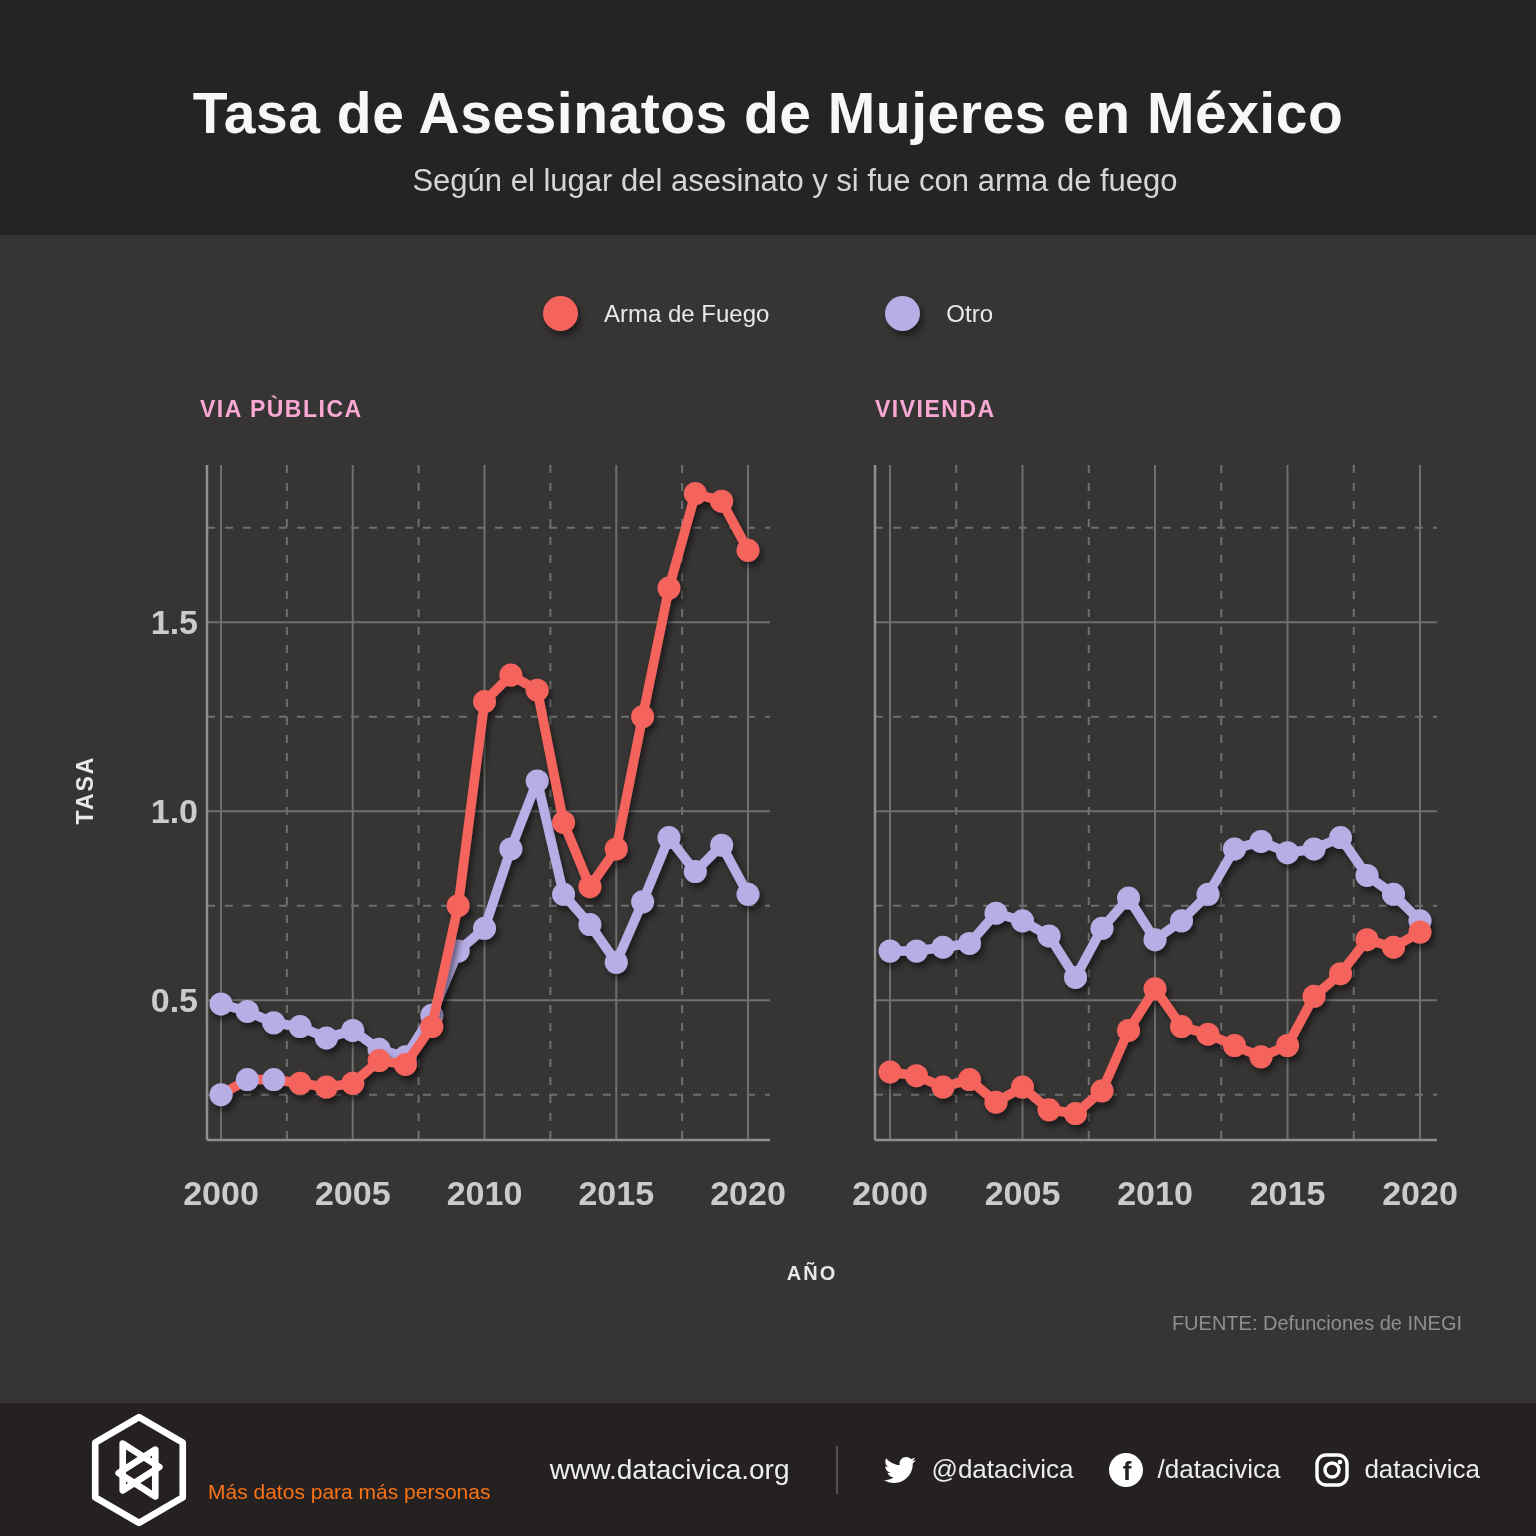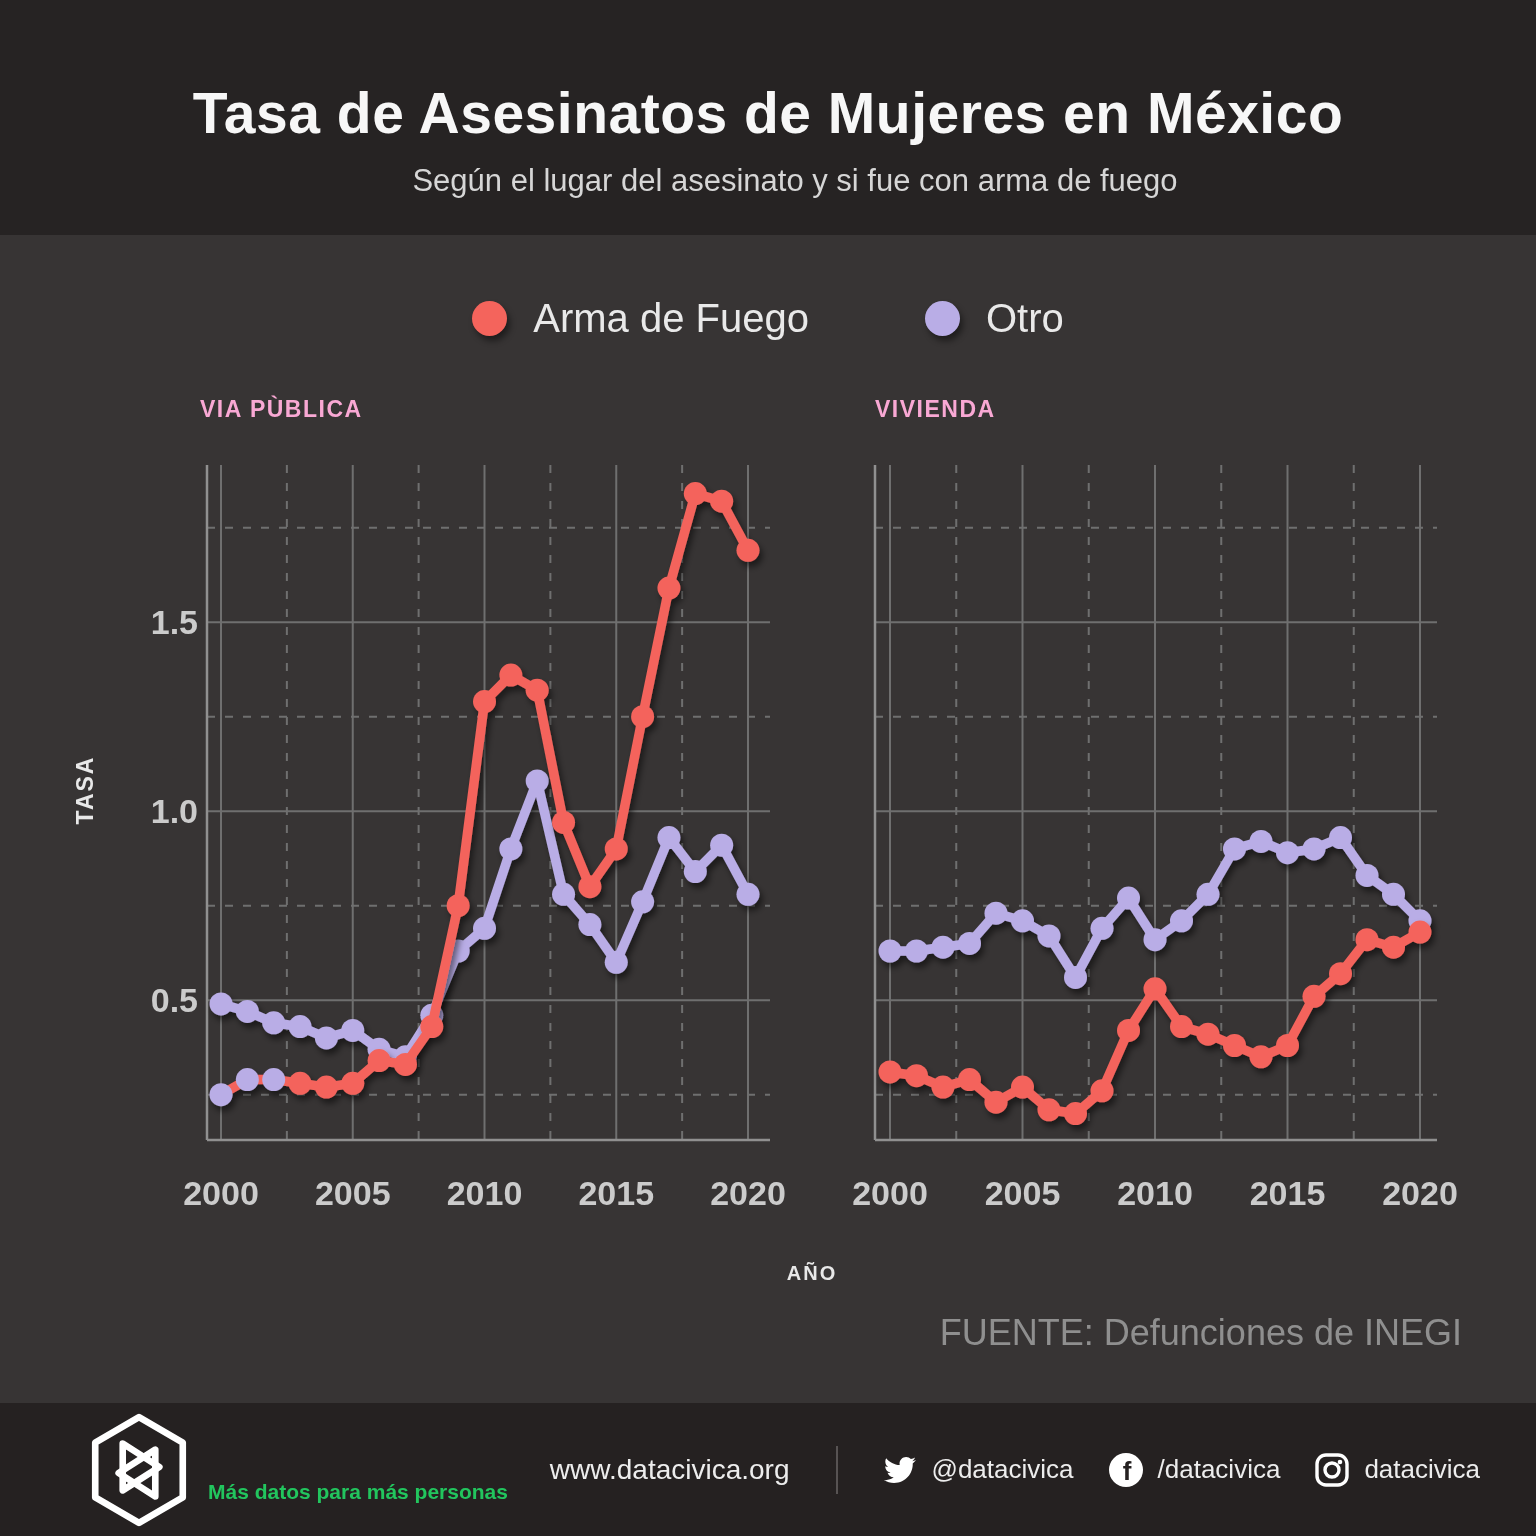--- a/index.html
+++ b/index.html
@@ -6,32 +6,32 @@
   body{width:1536px;height:1536px;position:relative;overflow:hidden;
        font-family:"Liberation Sans", sans-serif;}
   .abs{position:absolute;}
   .page-title{top:80px;left:0;width:100%;text-align:center;font-size:57px;font-weight:800;
     color:#F7F7F7;letter-spacing:.5px;}
   .page-subtitle{top:163px;left:0;width:100%;text-align:center;font-size:31px;font-weight:500;color:#D6D6D6;padding-left:27px;}
   .main-panel{top:235px;left:0;width:1536px;height:1168px;background:#373434;}
   .legend{top:296px;left:0;width:100%;display:flex;justify-content:center;gap:116px;align-items:center;}
   .legend-item{display:flex;align-items:center;gap:26px;}
   .legend-dot{width:35px;height:35px;border-radius:50%;box-shadow:3px 5px 6px rgba(0,0,0,.45);}
-  .legend-label{font-size:40px;color:#E9E9E9;}
+  .legend-label{font-size:24px;color:#E9E9E9;}
   .panel-title{top:396px;text-align:left;font-size:23px;font-weight:700;color:#f9a8d4;letter-spacing:1.5px;}
   .pt-left{left:200px;width:580px;}
   .pt-right{left:875px;width:562px;}
   .ylabel{left:85px;top:790px;transform:translate(-50%,-50%) rotate(-90deg);
     font-size:23px;font-weight:700;color:#E8E8E8;letter-spacing:2px;}
   .xlabel{left:812px;top:1262px;transform:translateX(-50%);font-size:20px;font-weight:700;
     color:#E8E8E8;letter-spacing:2px;}
-  .source{right:74px;top:1312px;font-size:36px;color:#8F8F8F;}
+  .source{right:74px;top:1312px;font-size:20px;color:#8F8F8F;}
   .footer{top:1403px;left:0;width:1536px;height:133px;background:#252121;}
   .brand{left:206px;top:28px;font-size:40px;font-weight:800;color:#FFFFFF;letter-spacing:2.5px;}
-  .tagline{left:208px;top:77px;font-size:21px;font-weight:700;color:#22c55e;}
+  .tagline{left:208px;top:77px;font-size:21px;font-weight:400;color:#f97316;}
   .footer-right{right:56px;top:0;height:133px;display:flex;align-items:center;gap:34px;}
   .social-item{display:flex;align-items:center;gap:14px;}
   .social-label{font-size:26px;color:#EDEDED;}
   .site-label{font-size:28px;color:#EDEDED;margin-right:12px;}
   .vdivider{width:2px;height:48px;background:#575353;margin-right:10px;}
   svg.charts{top:0;left:0;pointer-events:none;}
 </style>
 </head>
 <body>
 

